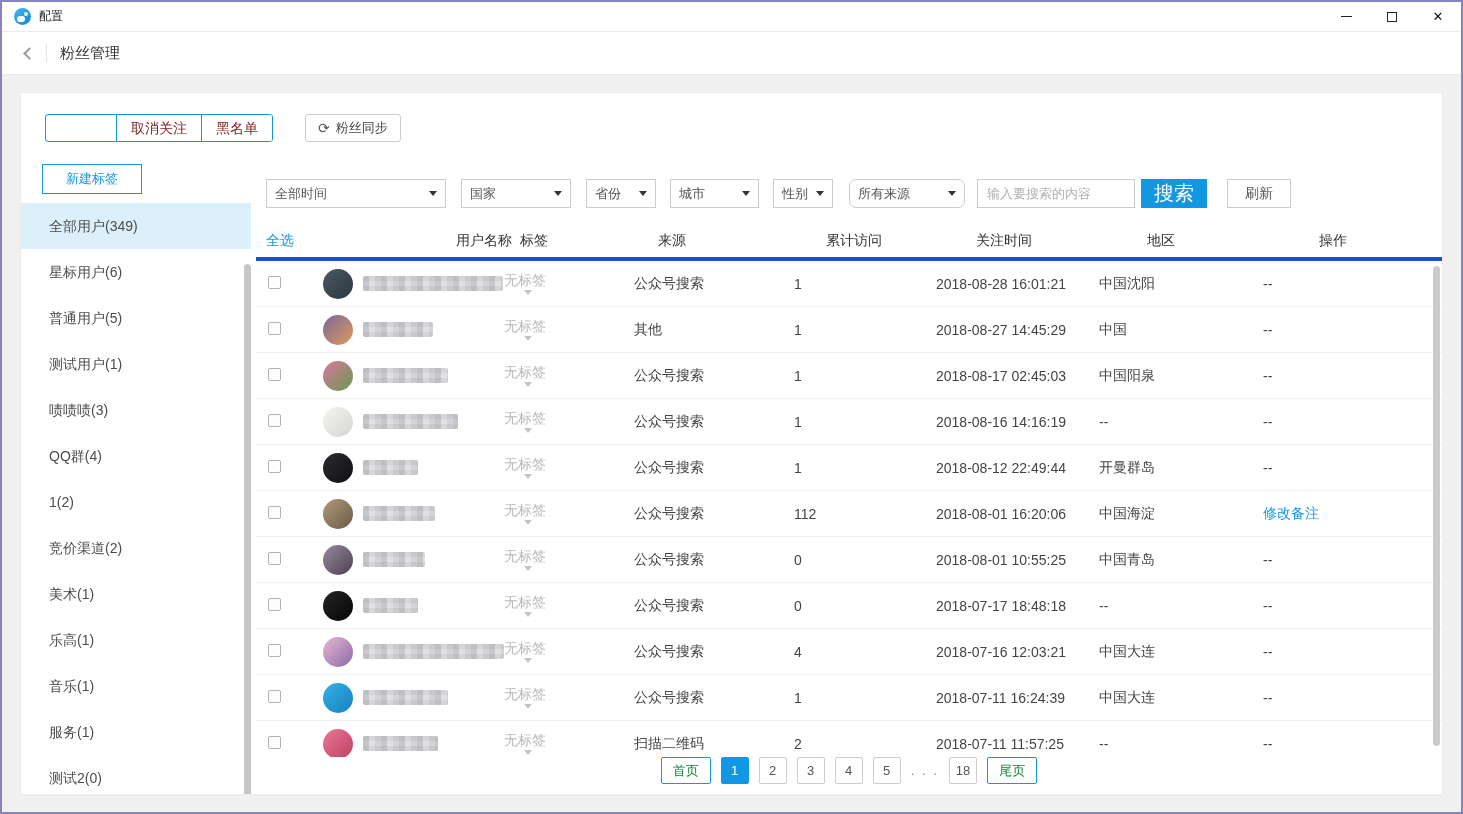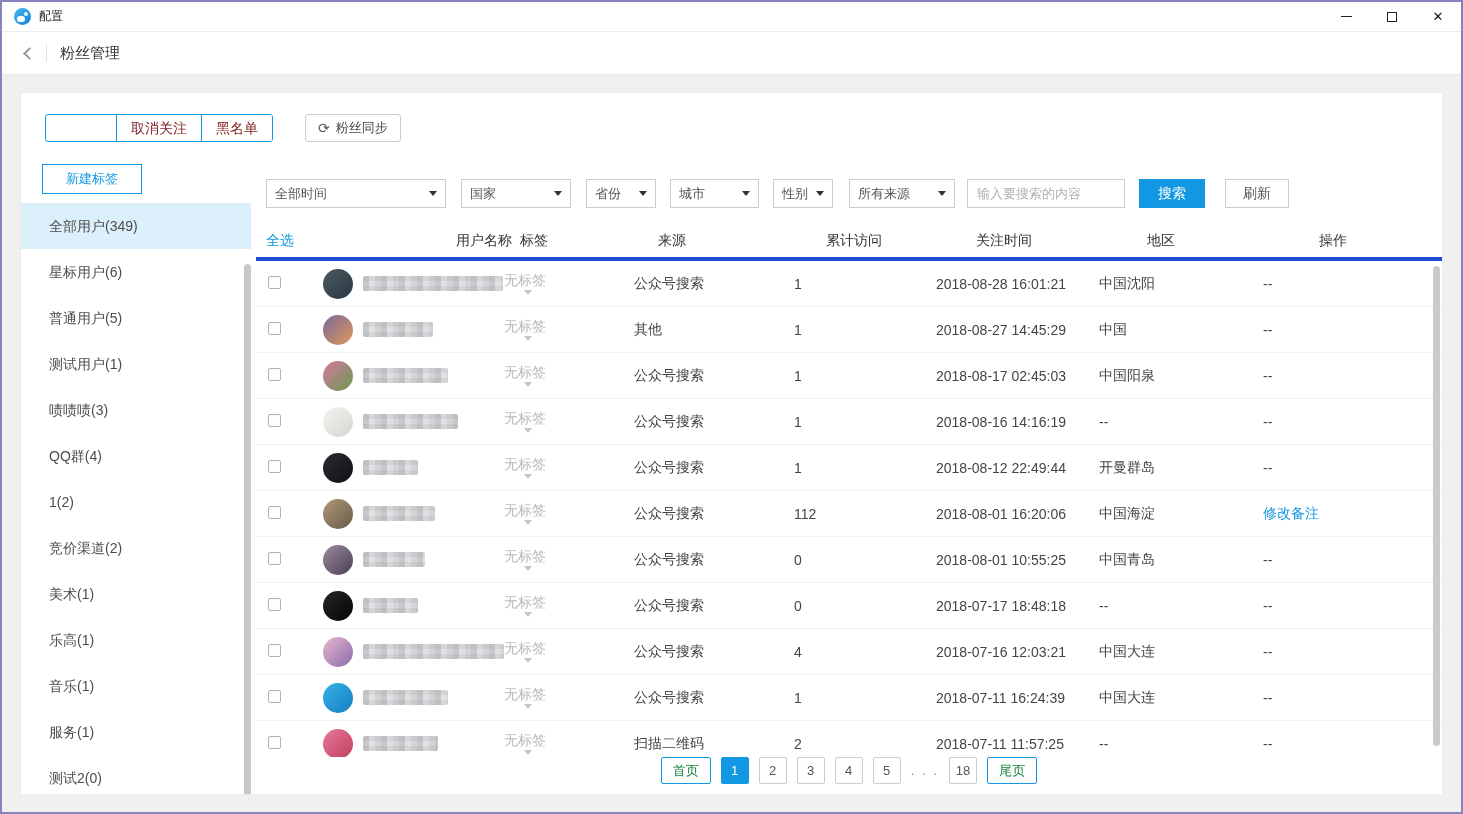--- a/index.html
+++ b/index.html
@@ -47,26 +47,26 @@
   .side-item { height:46px; line-height:46px; padding-left:28px; font-size:14px; color:#4c4c4c; cursor:pointer; white-space:nowrap; }
   .side-item.active { background:#dcf0fb; }
   .side-scrollbar { position:absolute; left:223px; top:122px; width:7px; height:556px; background:#c7c7c7; border-radius:4px; }
 
   
   .main { position:absolute; left:235px; right:0; top:49px; bottom:0; }
 
   .filters { margin-top:37px; margin-left:10px; display:flex; align-items:center; }
   .fsel { height:29px; border:1px solid #ccc; background:#fff; display:flex; align-items:center; justify-content:space-between; padding:0 8px; font-size:13px; color:#555; cursor:pointer; }
   .f-time { width:180px; } .f-country { width:110px; margin-left:15px; } .f-prov { width:70px; margin-left:15px; }
-  .f-city { width:89px; margin-left:14px; } .f-gender { width:60px; margin-left:14px; } .f-source { width:106px; margin-left:16px; }
+  .f-city { width:89px; margin-left:14px; } .f-gender { width:60px; margin-left:14px; } .f-source { width:116px; margin-left:16px;border-radius:7px; }
   .car { width:0; height:0; border-left:4px solid transparent; border-right:4px solid transparent; border-top:5px solid #333; margin-left:6px; flex:0 0 auto; }
   .car.gray { border-top-color:#c4c4c4; }
   .fsearch { width:158px; height:29px; margin-left:12px; border:1px solid #ccc; padding:0 9px; font-size:13px; color:#333; font-family:inherit; outline:none; }
   .fsearch::placeholder { color:#b0b0b0; }
-  .btn-search { width:66px; height:29px; margin-left:14px; background:#1297e2; color:#fff; border:none; font-size:14px; cursor:pointer; font-family:Liberation Sans, sans-serif; }
+  .btn-search { width:66px; height:29px; margin-left:6px; background:#1297e2; color:#fff; border:none; font-size:20px; cursor:pointer; font-family:Liberation Sans, sans-serif; }
   .btn-refresh { width:64px; height:29px; margin-left:20px; background:#fff; color:#555; border:1px solid #ccc; font-size:14px; cursor:pointer; font-family:inherit; }
 
   
   .thead { margin-top:17px; height:36px; display:flex; align-items:center; border-bottom:4px solid #1d4ed8;gap:8px; }
   .th { font-size:14px; color:#333; }
   .selall { color:#1297e2; cursor:pointer; }
   .c-check { width:63px; padding-left:10px; flex:0 0 auto; }
   .c-name { width:185px; flex:0 0 auto;text-align:right; }
   .c-tag { width:130px; flex:0 0 auto; }
   .c-src { width:160px; flex:0 0 auto; }

